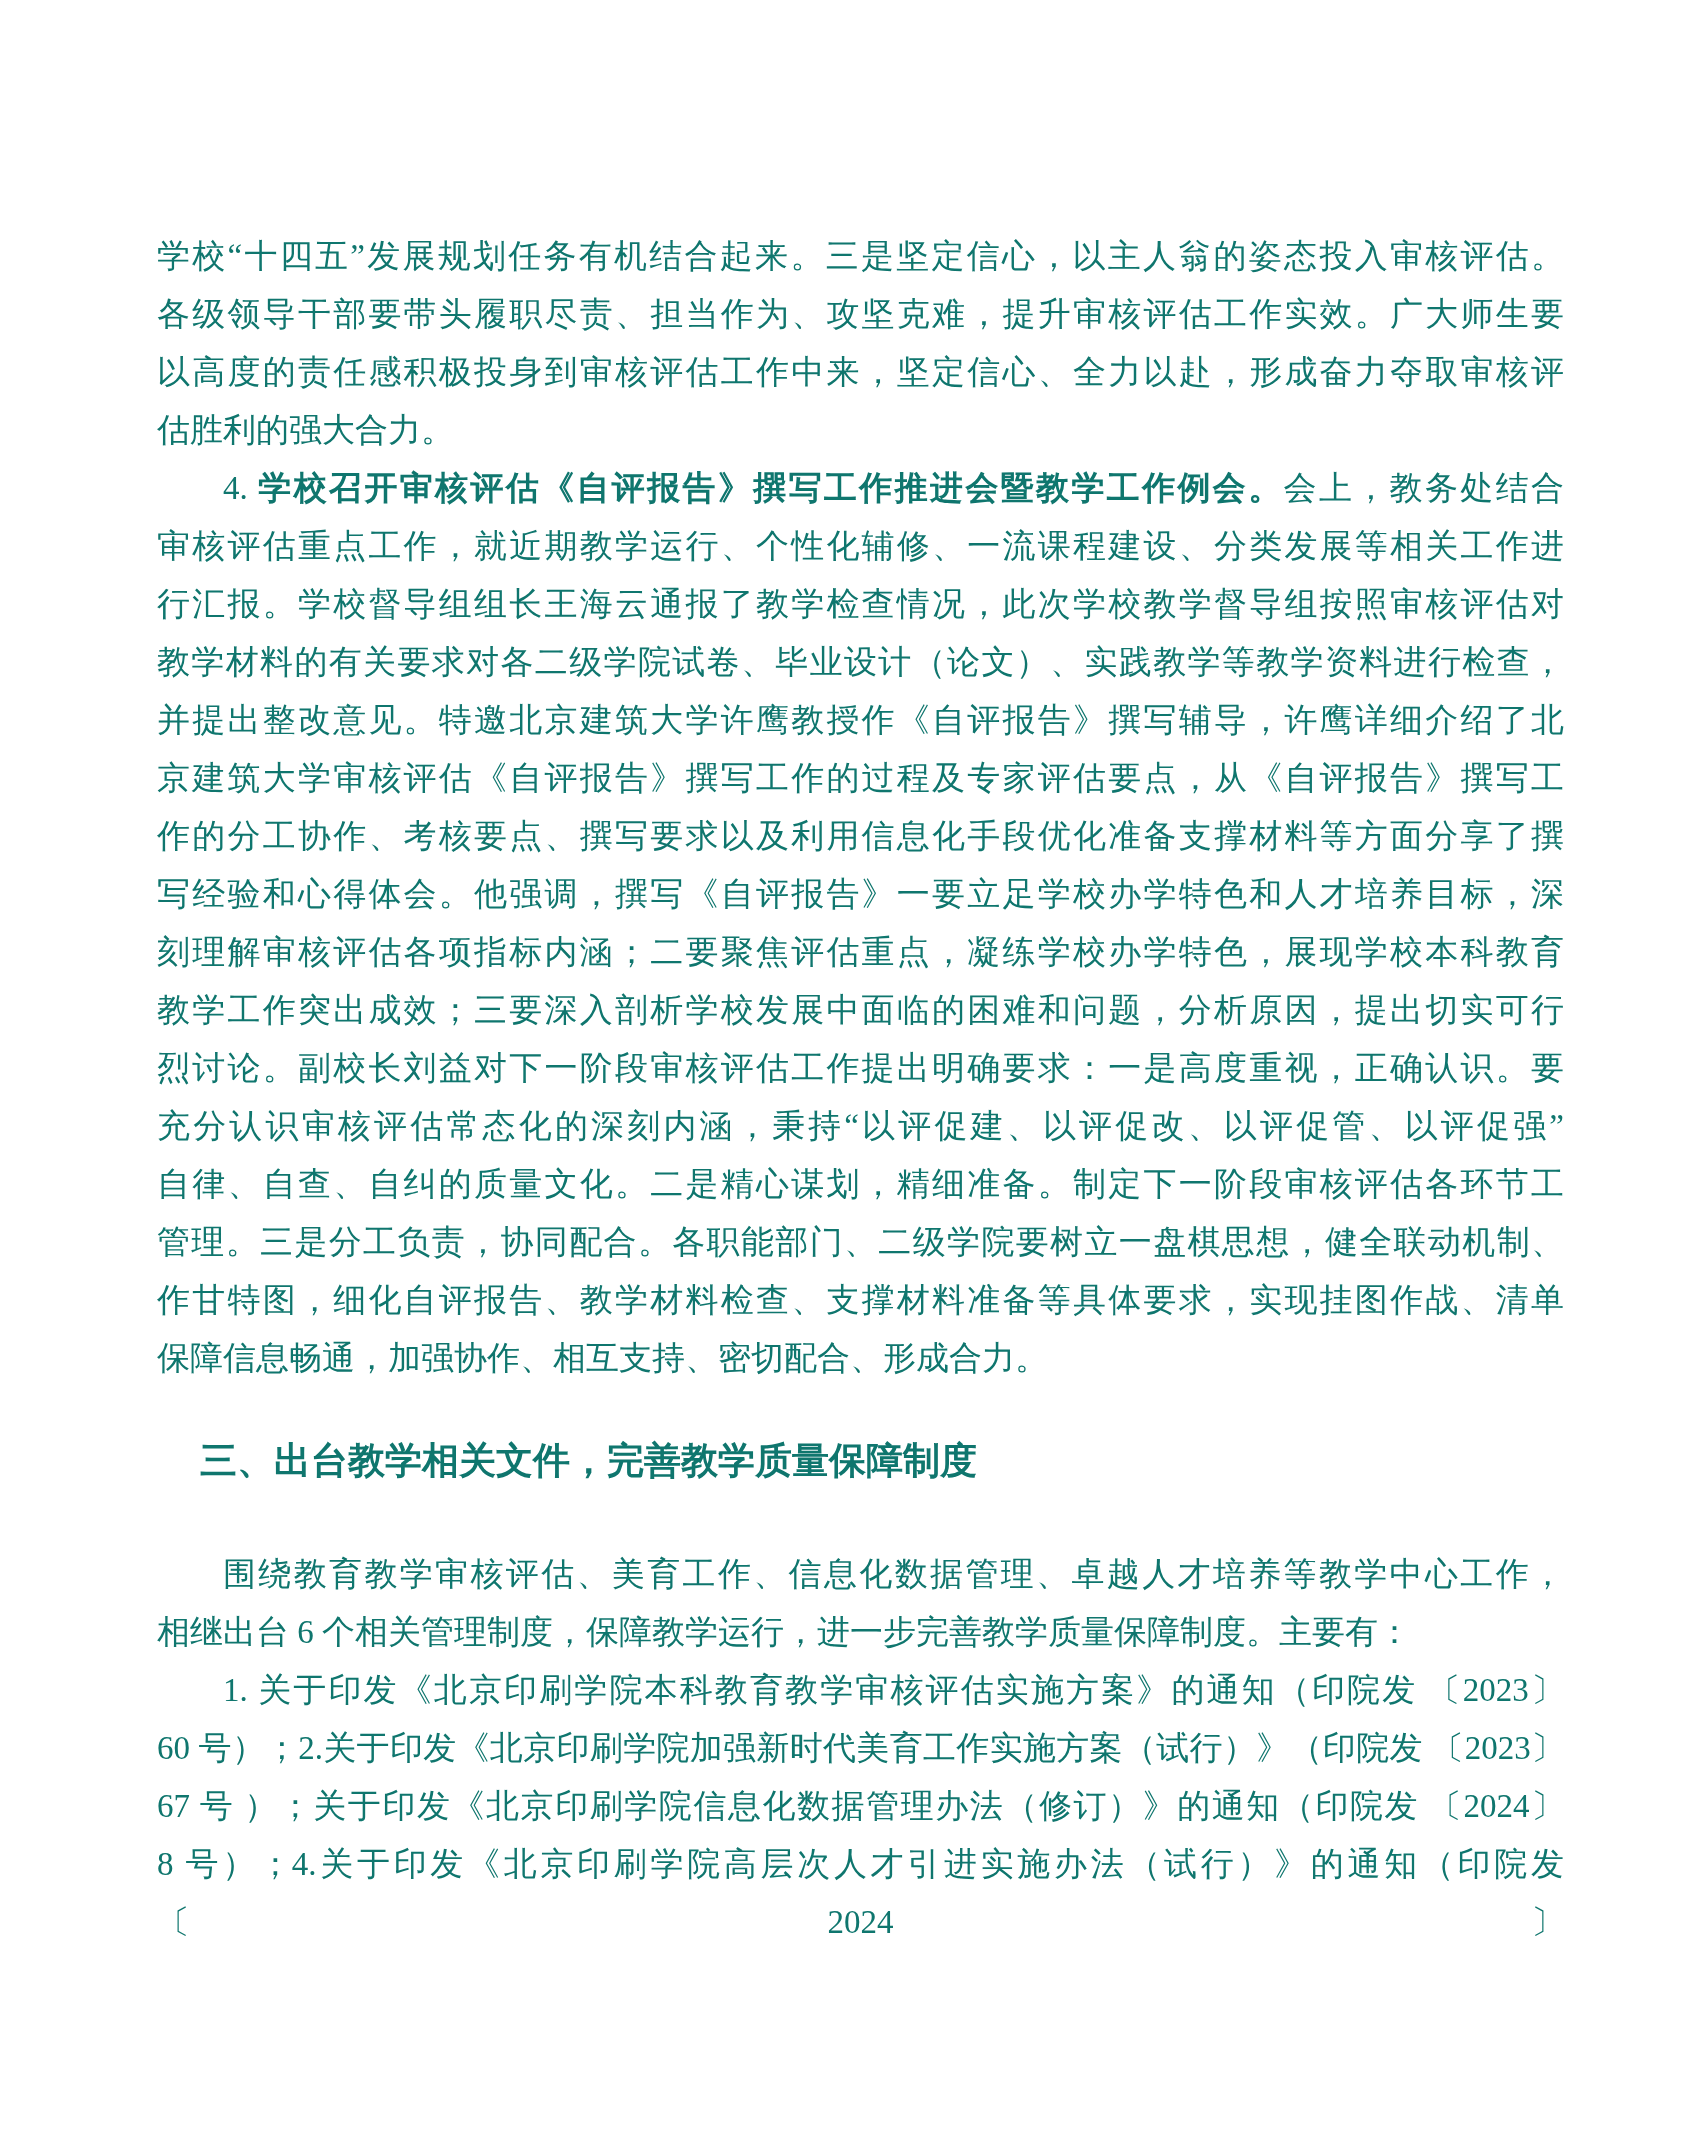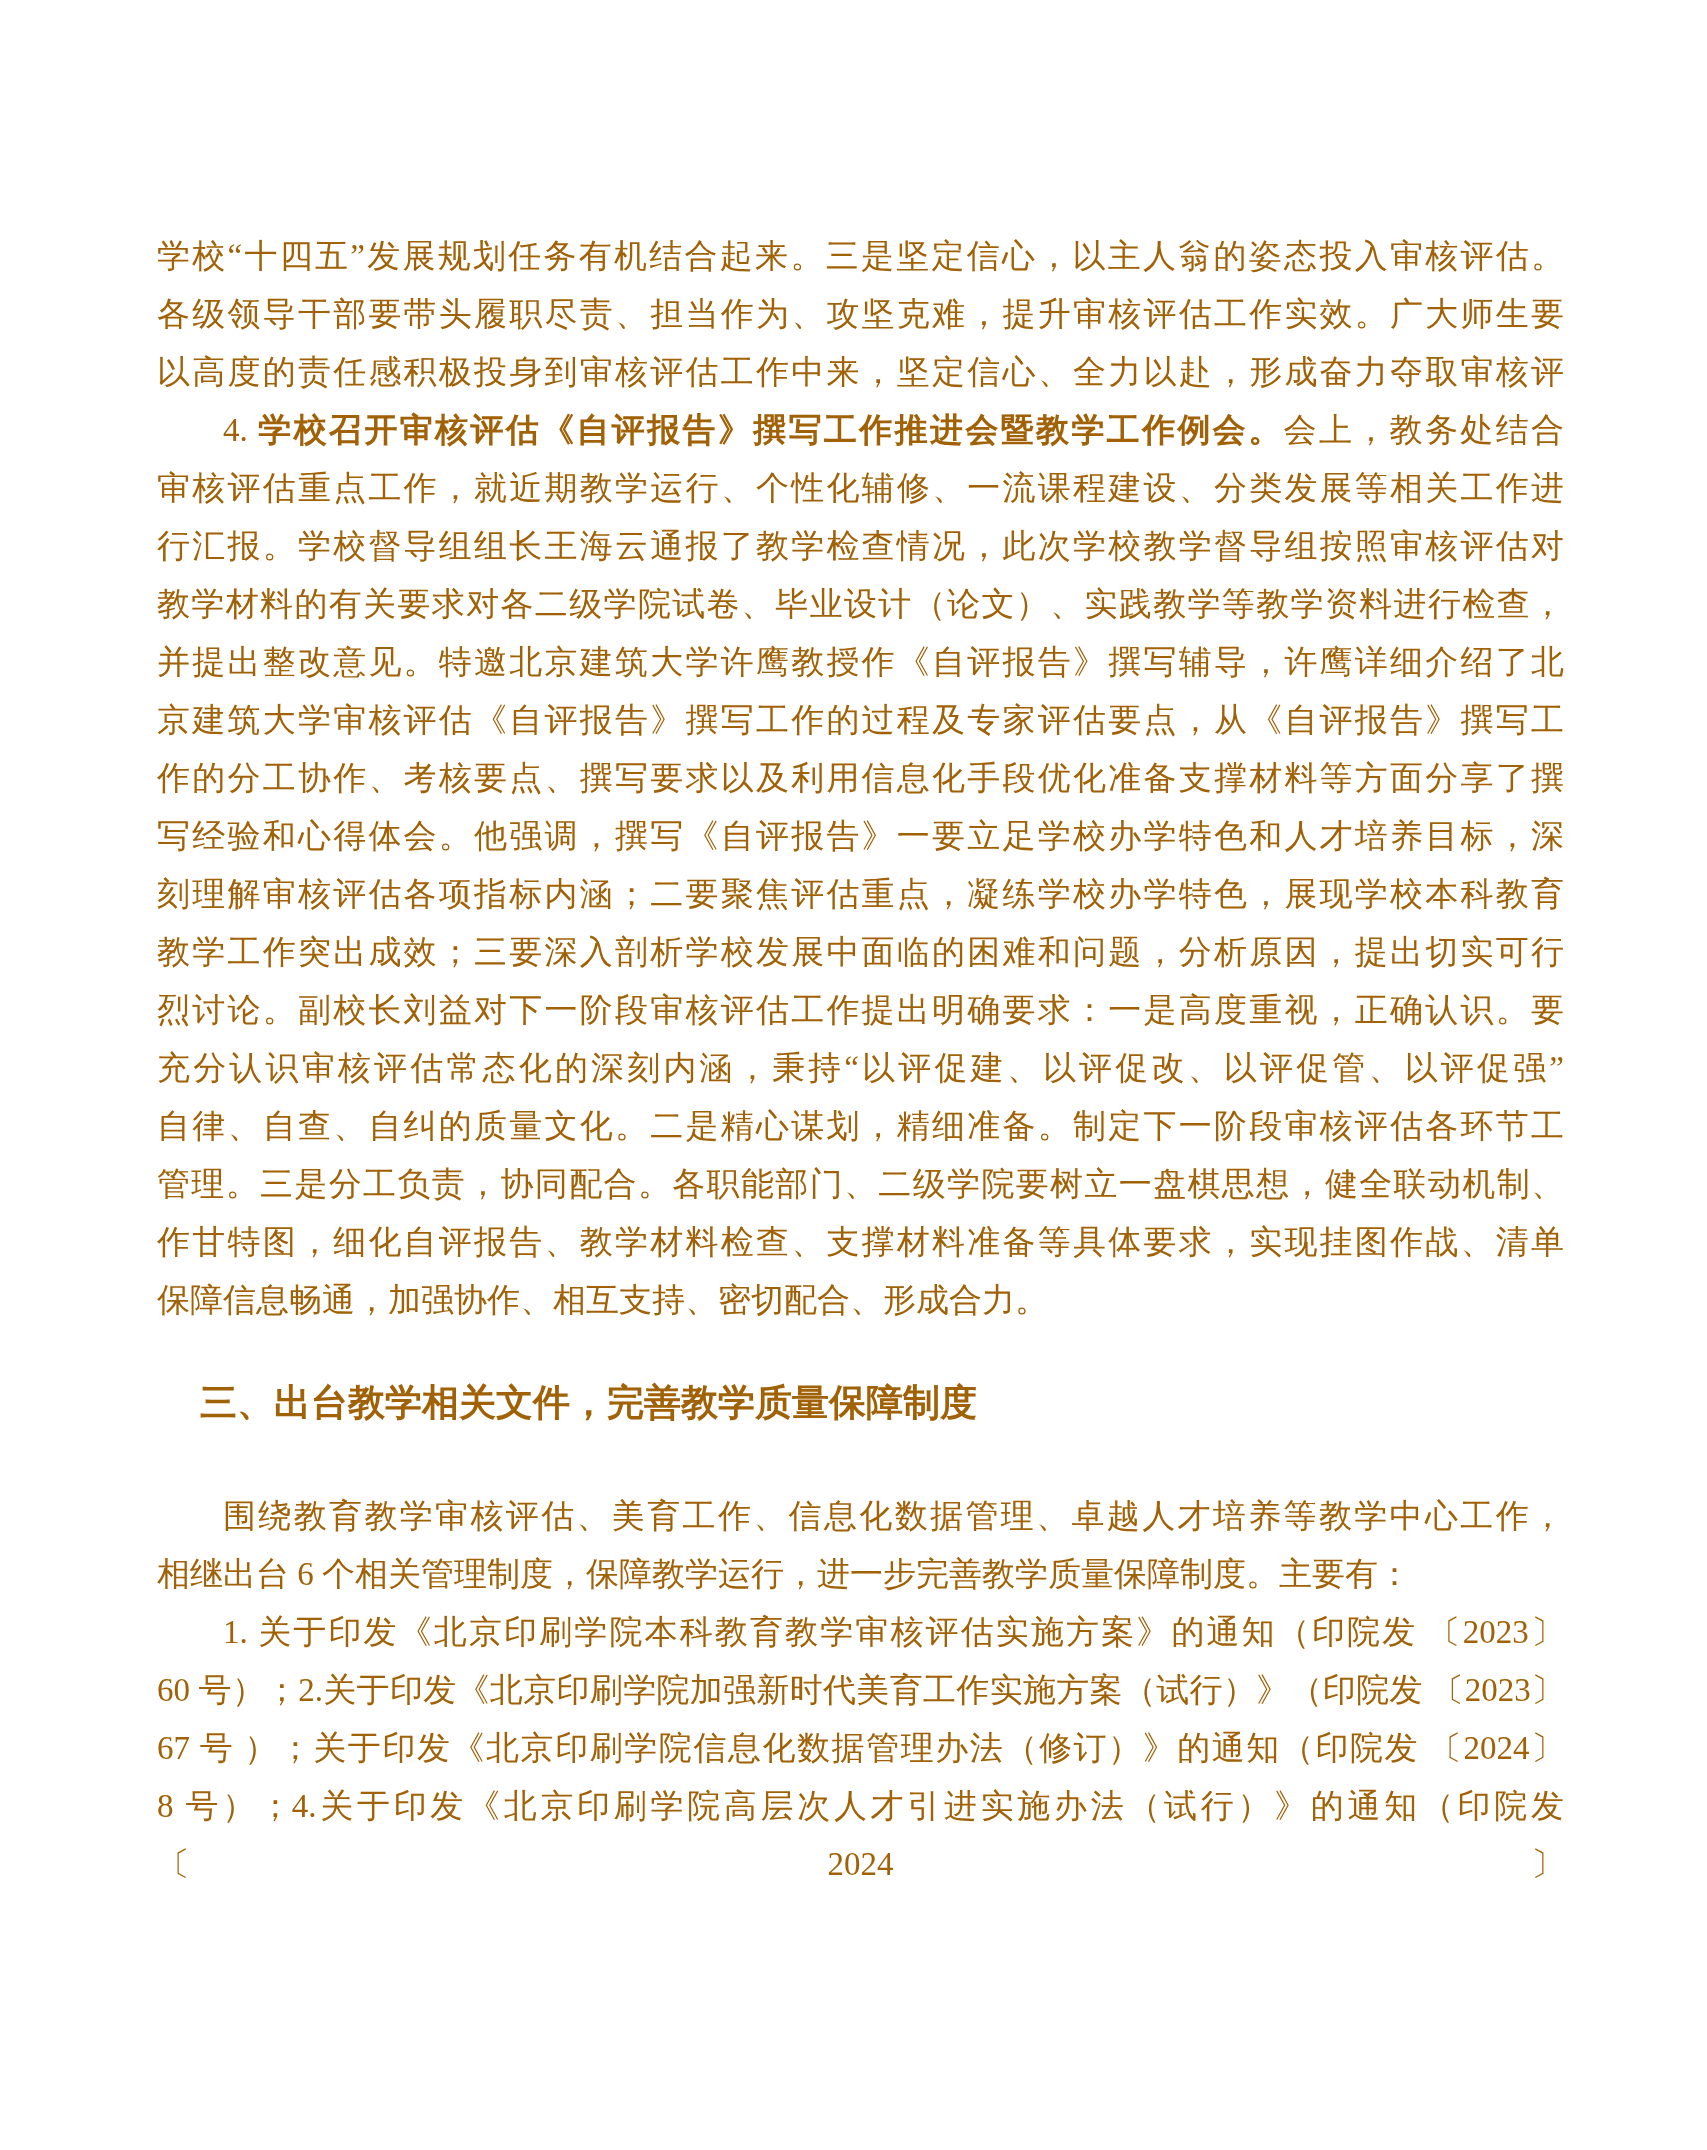--- a/index.html
+++ b/index.html
@@ -27,21 +27,21 @@
     top: 227px;
     width: 1407px;
   }
   .block { margin: 0; padding: 0; }
   .block .line {
     font-size: 33px;
     line-height: 58px;
     text-align: justify;
     text-align-last: justify;
     white-space: normal;
-    color: #a16207;
+    color: #0f766e;
   }
   .block .line.para-end {
     text-align-last: left;
   }
   .block.indent .line:first-child {
     text-indent: 2em;
   }
   .block .line .b {
     font-family: "Liberation Sans", "DejaVu Sans", sans-serif;
     font-weight: 700;
@@ -64,20 +64,21 @@
 </style>
 </head>
 <body>
 
 <div class="page">
   <div class="doc">
       <div class="block p">
         <div class="line"><span>学校“十四五”发展规划任务有机结合起来。三是坚定信心，以主人翁的姿态投入审核评估。</span></div>
         <div class="line"><span>各级领导干部要带头履职尽责、担当作为、攻坚克难，提升审核评估工作实效。广大师生要</span></div>
         <div class="line"><span>以高度的责任感积极投身到审核评估工作中来，坚定信心、全力以赴，形成奋力夺取审核评</span></div>
+        <div class="line para-end"><span>估胜利的强大合力。</span></div>
       </div>
       <div class="block p indent">
         <div class="line"><span>4. </span><span class="b">学校召开审核评估《自评报告》撰写工作推进会暨教学工作例会。</span><span>会上，教务处结合</span></div>
         <div class="line"><span>审核评估重点工作，就近期教学运行、个性化辅修、一流课程建设、分类发展等相关工作进</span></div>
         <div class="line"><span>行汇报。学校督导组组长王海云通报了教学检查情况，此次学校教学督导组按照审核评估对</span></div>
         <div class="line"><span>教学材料的有关要求对各二级学院试卷、毕业设计（论文）、实践教学等教学资料进行检查，</span></div>
         <div class="line"><span>并提出整改意见。特邀北京建筑大学许鹰教授作《自评报告》撰写辅导，许鹰详细介绍了北</span></div>
         <div class="line"><span>京建筑大学审核评估《自评报告》撰写工作的过程及专家评估要点，从《自评报告》撰写工</span></div>
         <div class="line"><span>作的分工协作、考核要点、撰写要求以及利用信息化手段优化准备支撑材料等方面分享了撰</span></div>
         <div class="line"><span>写经验和心得体会。他强调，撰写《自评报告》一要立足学校办学特色和人才培养目标，深</span></div>

